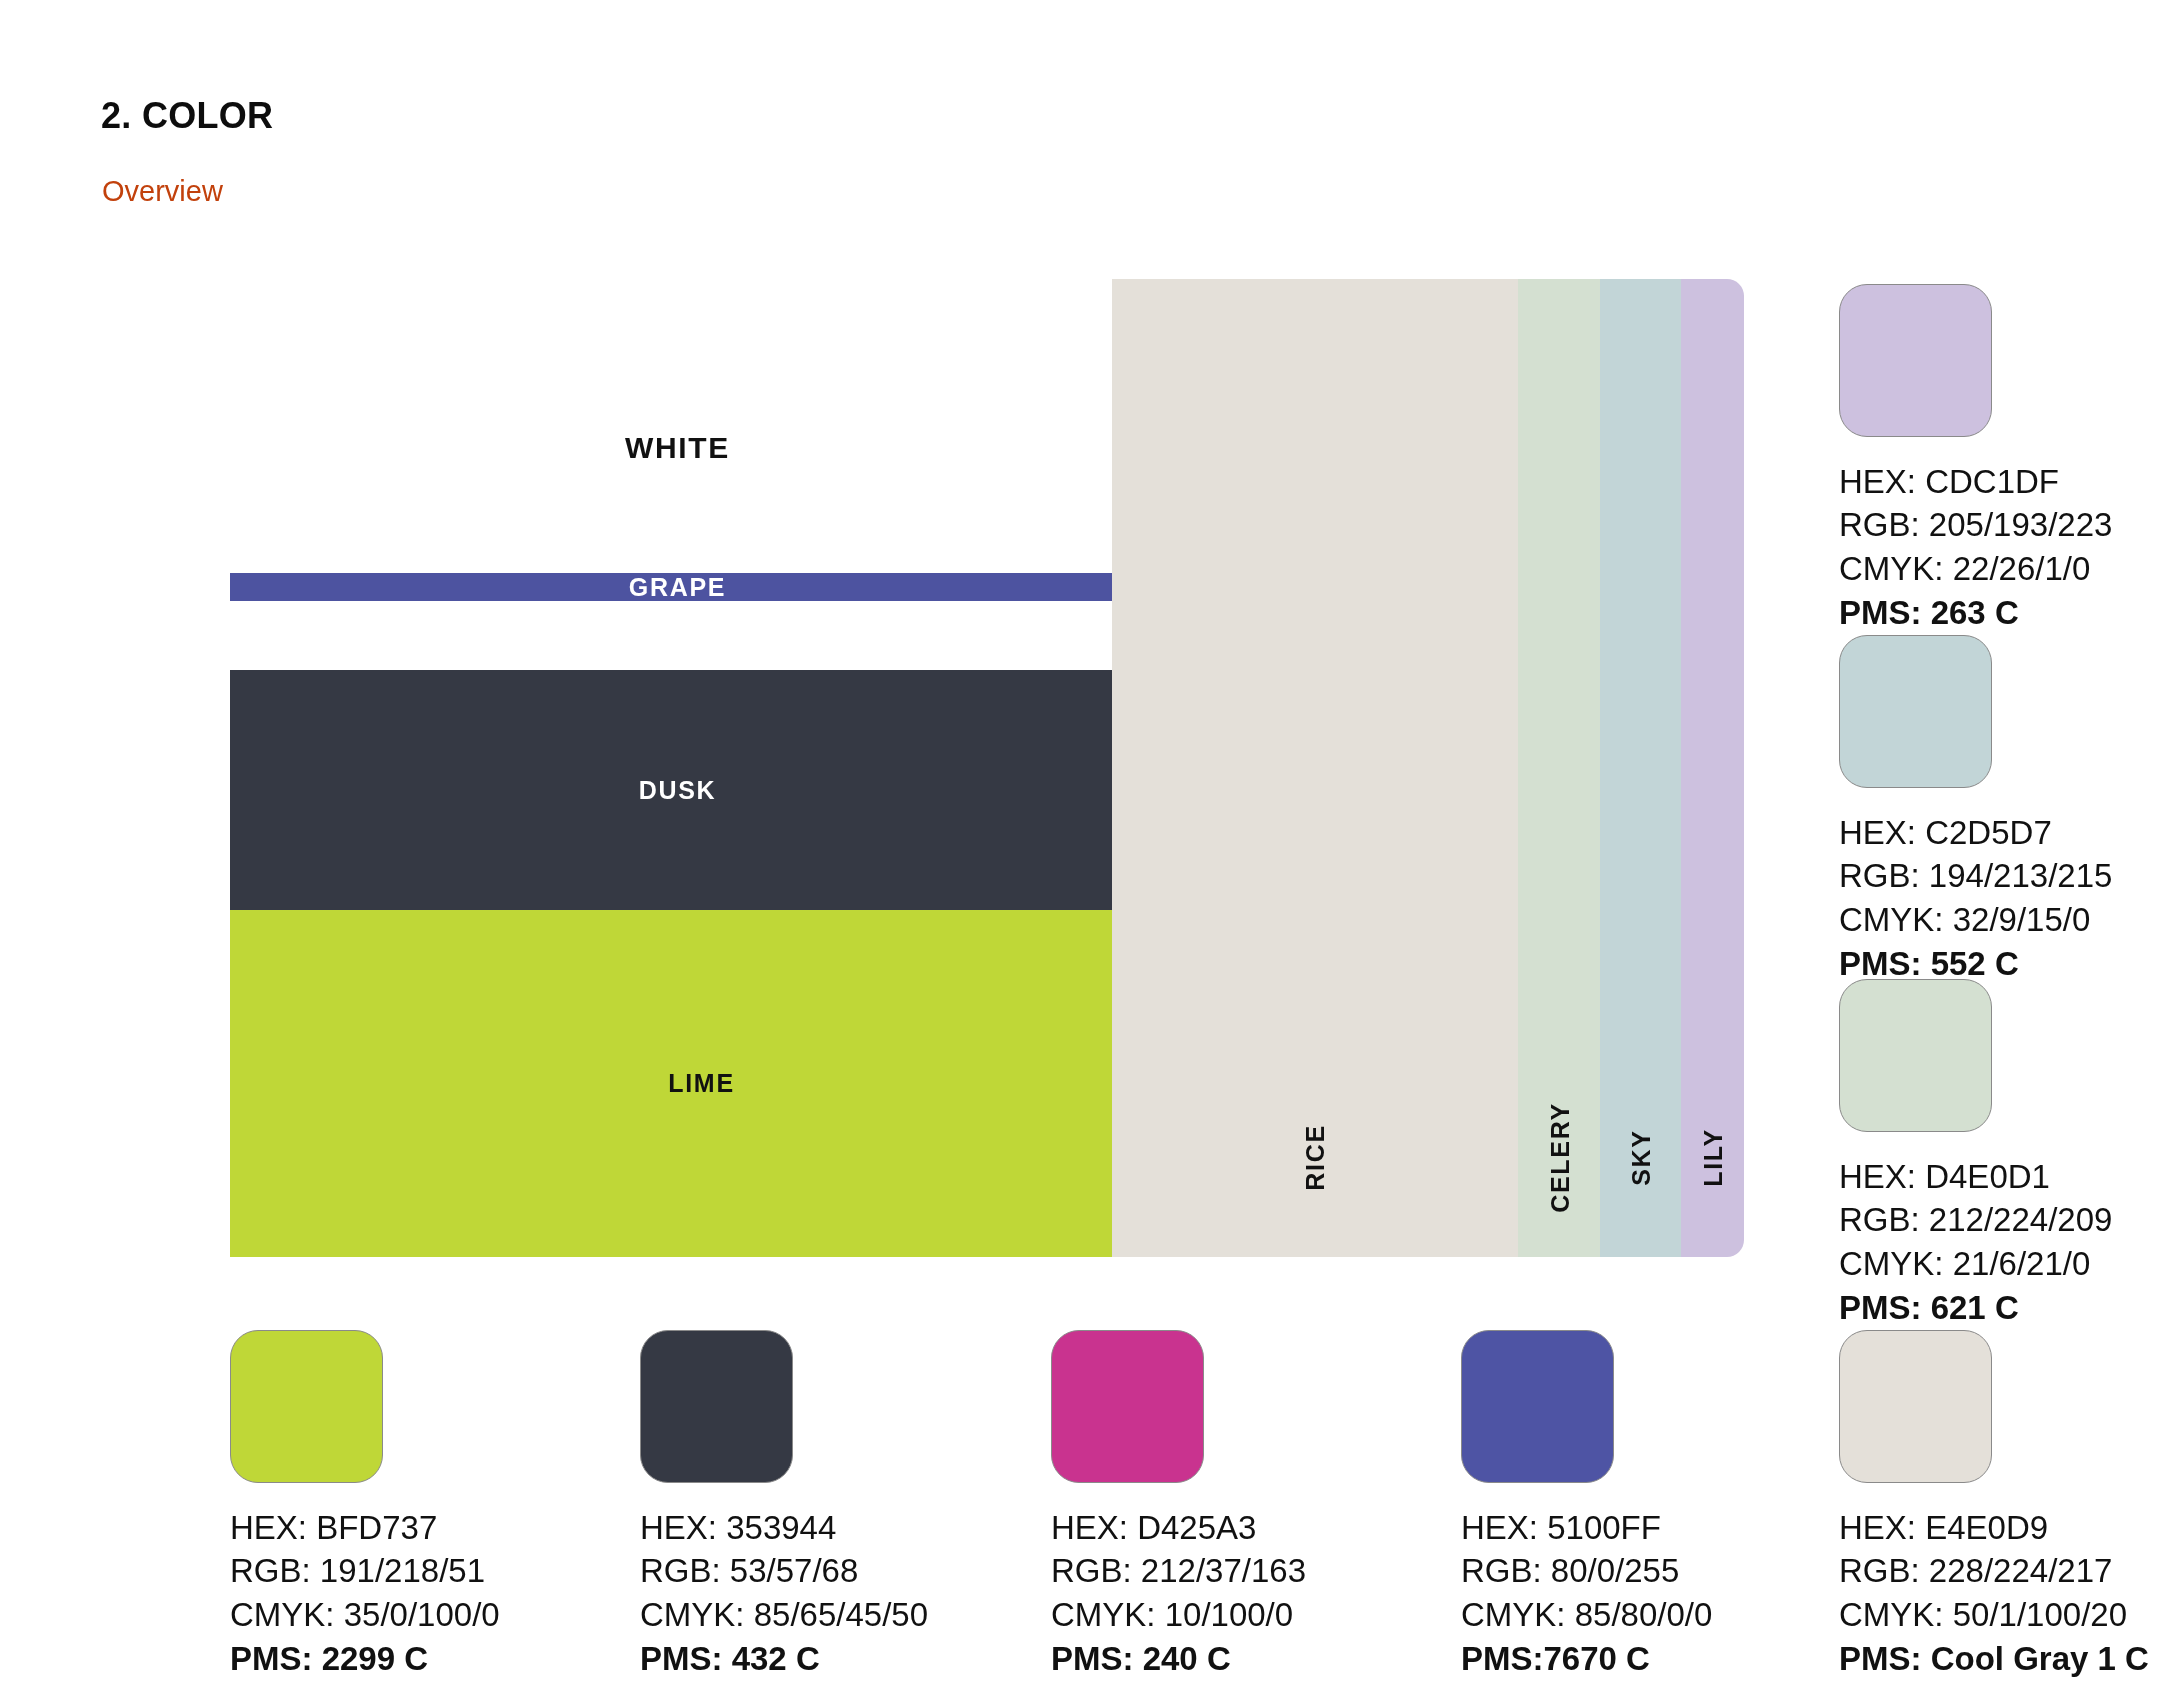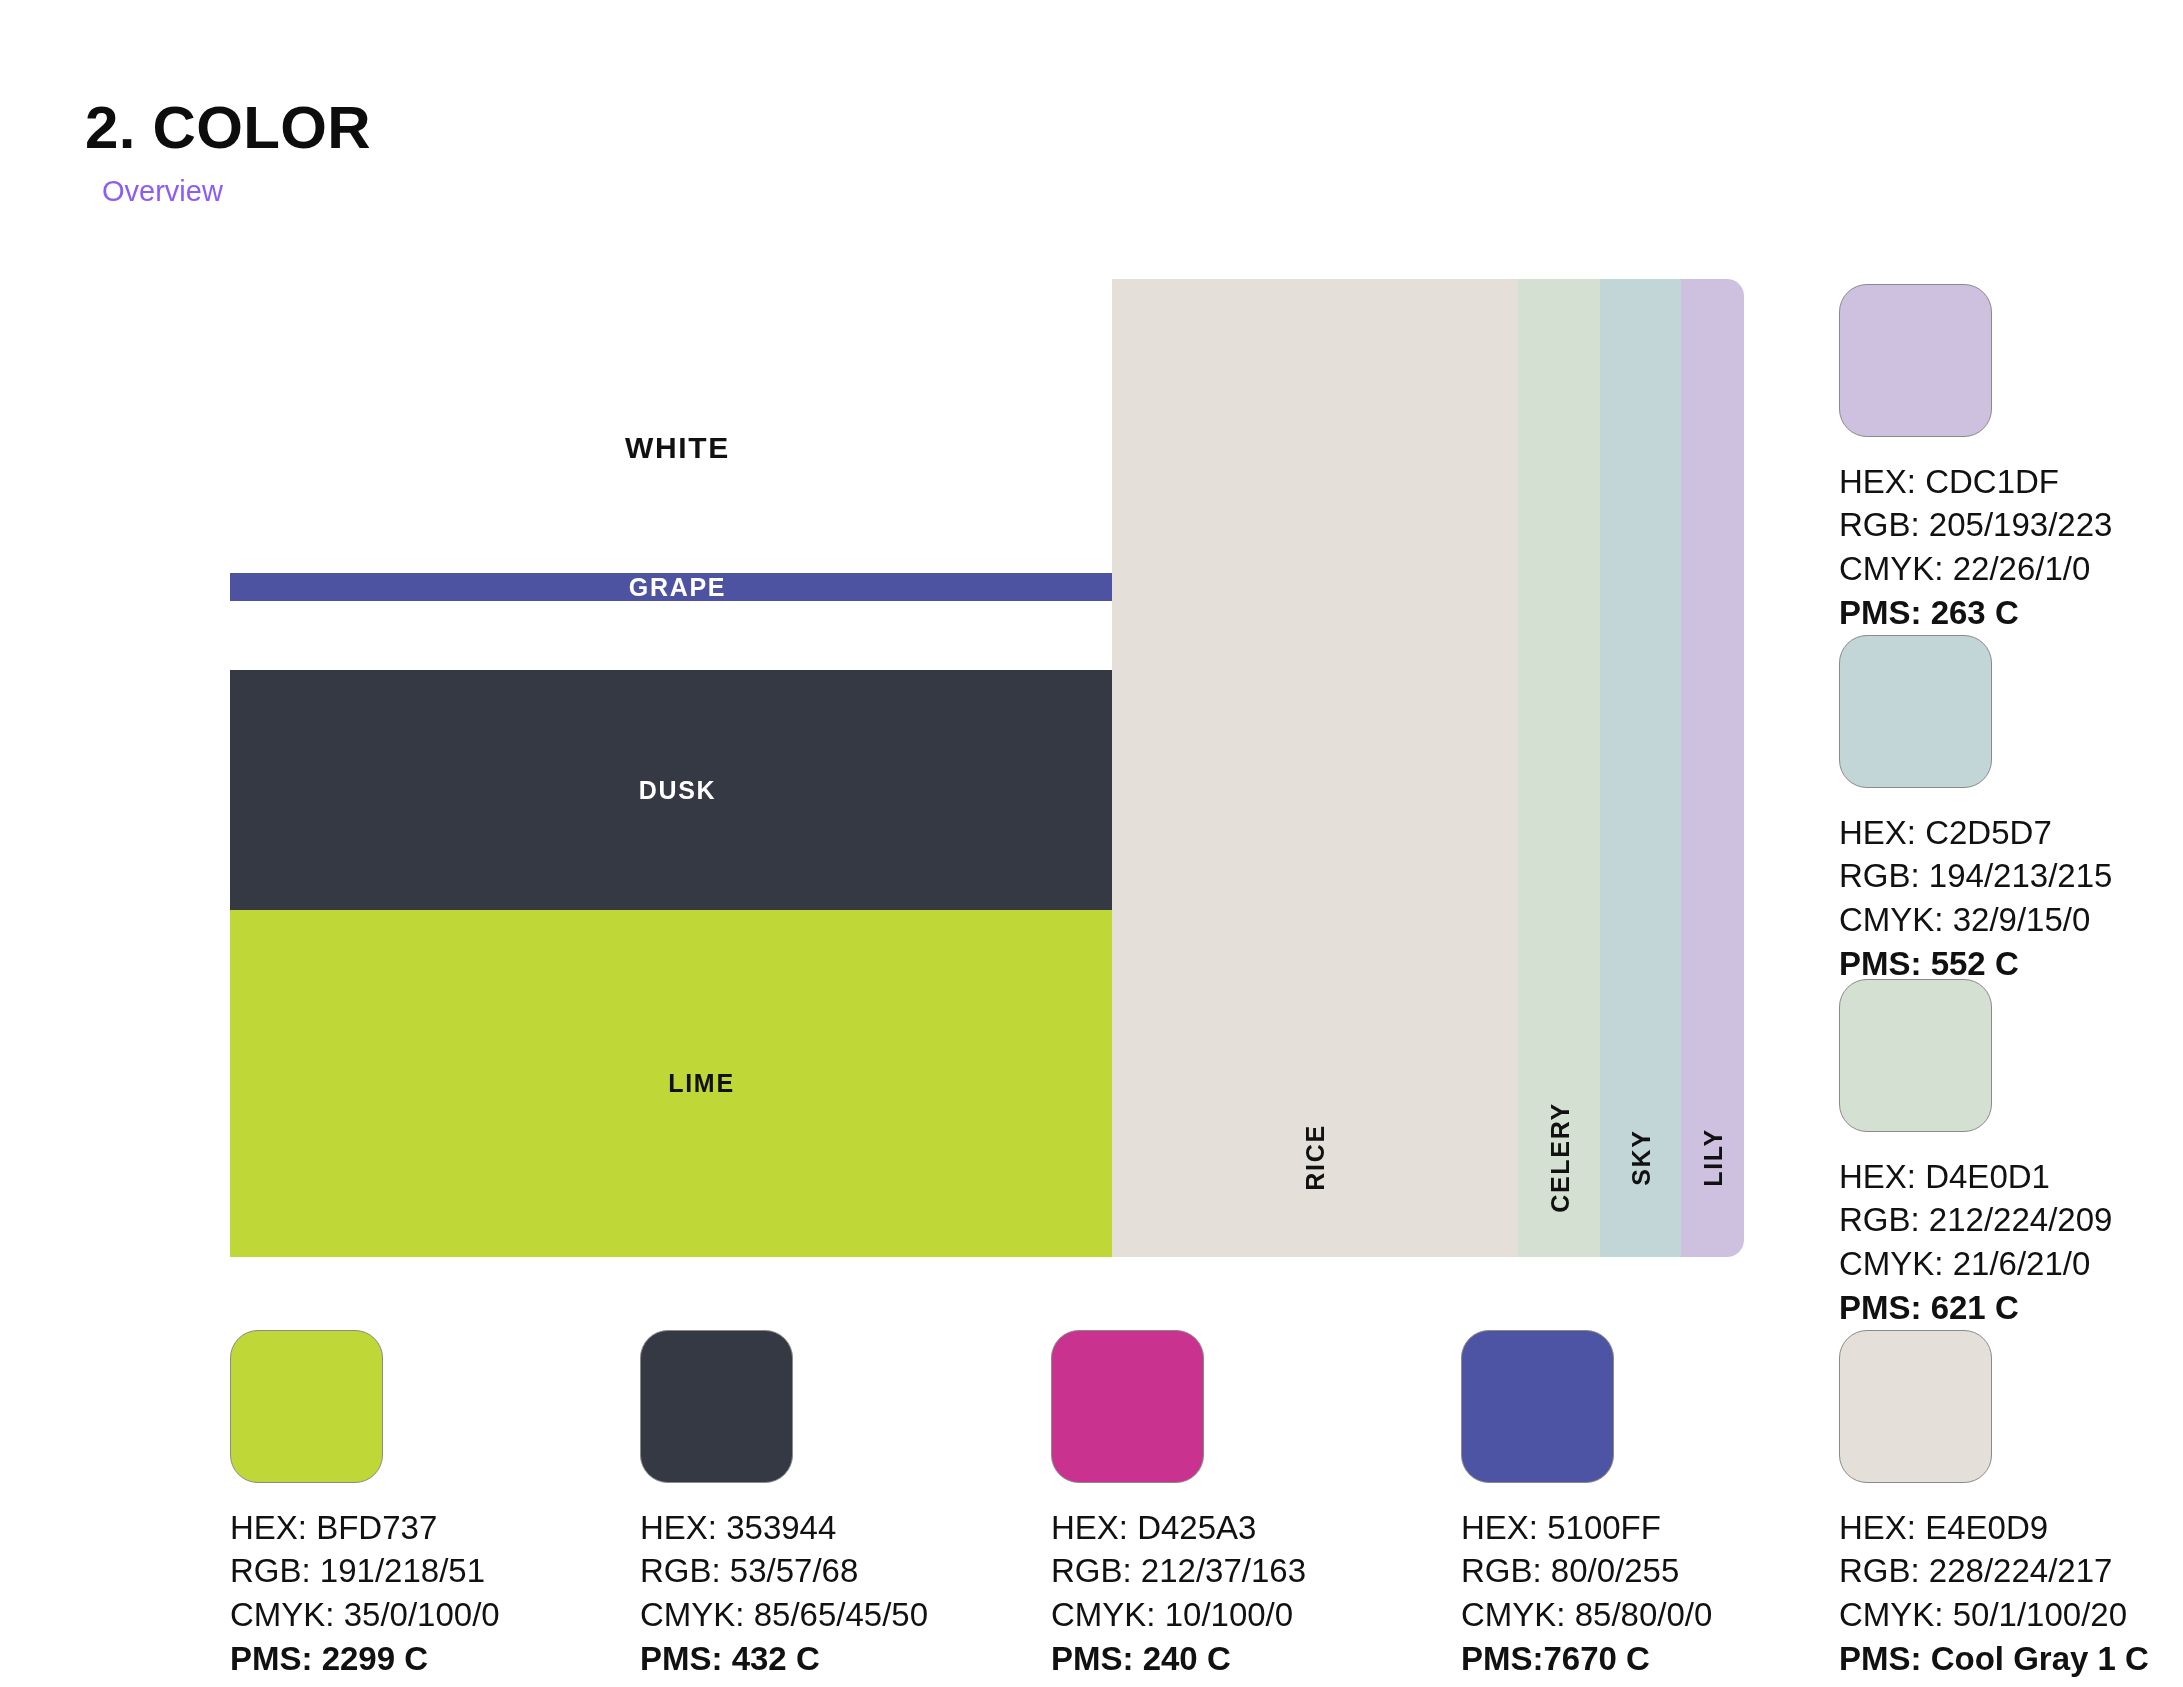--- a/index.html
+++ b/index.html
@@ -11,35 +11,35 @@
     width: 2183px;
     height: 1688px;
     position: relative;
     font-family: "Liberation Sans", sans-serif;
     -webkit-font-smoothing: antialiased;
   }
 
   
   #page-title {
     position: absolute;
-    left: 85px;
+    left: 101px;
     top: 98px;
-    font-size: 60px;
+    font-size: 36px;
     font-weight: 700;
     letter-spacing: 0.3px;
     color: #0d0d0d;
     line-height: 1;
   }
   #page-subtitle {
     position: absolute;
     left: 102px;
     top: 177px;
     font-size: 29px;
     font-weight: 400;
-    color: #8b5cf6;
+    color: #c2410c;
     line-height: 1;
   }
 
   
   #composition {
     position: absolute;
     left: 230px;
     top: 279px;
     width: 1514px;
     height: 978px;

